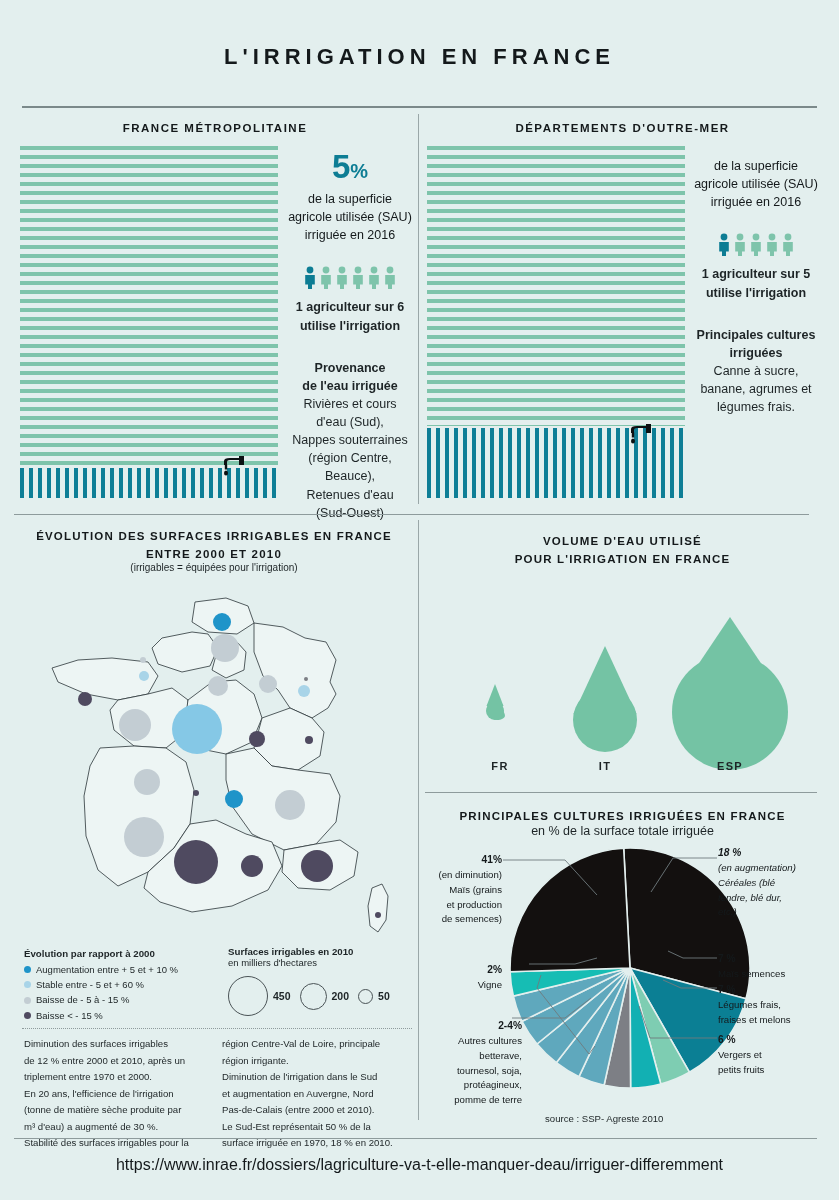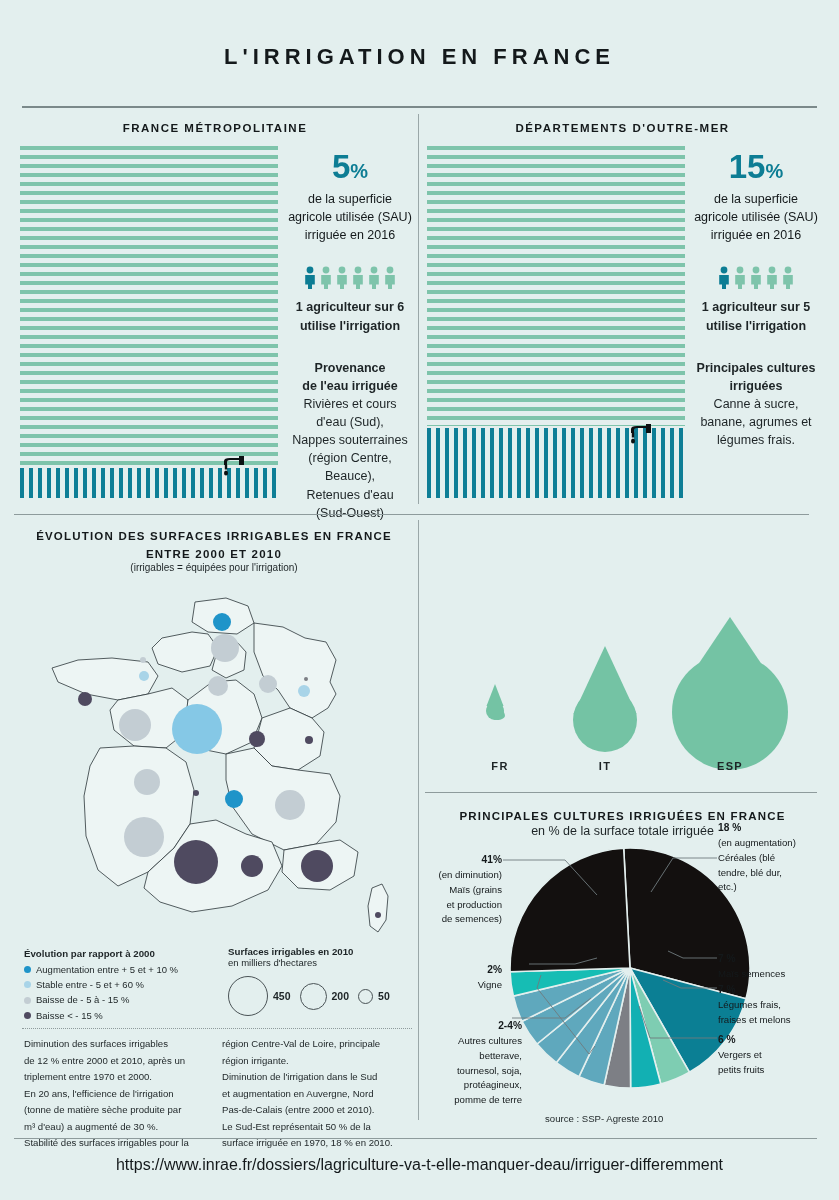--- a/index.html
+++ b/index.html
@@ -161,21 +161,20 @@
 
   <div class="stripes-h" style="left:427px; top:146px; width:258px; height:280px;"></div>
   <div class="stripes-v" style="left:427px; top:428px; width:258px; height:70px;"></div>
   <svg class="tap" style="left:629px; top:420px;" width="24" height="26" viewBox="0 0 24 26">
     <path d="M2 9 L2 13 L5 13 L5 10 Q5 8 8 8 L17 8 L17 13 L22 13 L22 4 L17 4 L17 6 L8 6 Q2 6 2 9 Z" fill="#0c1113"></path>
     <rect x="2.8" y="12.5" width="2.4" height="5" fill="#0c1113"></rect>
     <ellipse cx="4" cy="21" rx="2" ry="2.6" fill="#0c1113"></ellipse>
   </svg>
 
   <div class="statcol" style="left:686px; top:150px; width:140px;">
-    <div class="bignum"><span>15</span><span class="pct">%</span></div>
     <div class="subtxt ml">de la superficie<br>agricole utilisée (SAU)<br>irriguée en 2016</div>
     <div class="people">
       <svg width="14" height="24" viewBox="0 0 14 24">
           <circle cx="7" cy="4" r="3.4" fill="#0d7d94"></circle>
           <path d="M2.2 9h9.6v9.5h-2.8V23H5V18.5H2.2z" fill="#0d7d94"></path>
         </svg>
       <svg width="14" height="24" viewBox="0 0 14 24">
           <circle cx="7" cy="4" r="3.4" fill="#7ec4ab"></circle>
           <path d="M2.2 9h9.6v9.5h-2.8V23H5V18.5H2.2z" fill="#7ec4ab"></path>
         </svg>
@@ -289,20 +288,21 @@
       <span class="sizelbl">50</span>
     </div>
   </div>
 
   <div class="dotted" style="left:22px; top:1028px; width:390px;"></div>
   <div class="bodytxt" style="left:24px; top:1036px; width:190px;">Diminution des surfaces irrigables<br>de 12 % entre 2000 et 2010, après un<br>triplement entre 1970 et 2000.<br>En 20 ans, l'efficience de l'irrigation<br>(tonne de matière sèche produite par<br>m³ d'eau) a augmenté de 30 %.<br>Stabilité des surfaces irrigables pour la</div>
   <div class="bodytxt" style="left:222px; top:1036px; width:192px;">région Centre-Val de Loire, principale<br>région irrigante.<br>Diminution de l'irrigation dans le Sud<br>et augmentation en Auvergne, Nord<br>Pas-de-Calais (entre 2000 et 2010).<br>Le Sud-Est représentait 50 % de la<br>surface irriguée en 1970, 18 % en 2010.</div>
 
   <div class="vdiv" style="left:418px; top:520px; height:600px;"></div>
 
+  <div class="panel-head" style="left:425px; top:533px; width:395px;">VOLUME D'EAU UTILISÉ<br>POUR L'IRRIGATION EN FRANCE</div>
 
   <svg style="position:absolute; left:425px; top:580px;" width="400" height="200" viewBox="0 0 400 200">
     <path d="M78 128 C78 122 70 116 70 108 C70 116 62 122 62 128 C62 136.8 69.2 143 78 138.5 C82.5 136 78 132.5 78 128 Z" fill="#74c3a4"></path>
     <circle cx="70" cy="131" r="9" fill="#74c3a4"></circle>
     <path d="M70 104 L61.5 126 L78.5 126 Z" fill="#74c3a4"></path>
 
     <circle cx="180" cy="140" r="32" fill="#74c3a4"></circle>
     <path d="M180 66 L148.5 134 L211.5 134 Z" fill="#74c3a4"></path>
 
     <circle cx="305" cy="132" r="58" fill="#74c3a4"></circle>
@@ -355,21 +355,21 @@
       <path d="M116 135 L112 148 L164 214 L170 206"></path>
     </g>
   </svg>
 
   <div class="pielbl r" style="left:424px; top:852px; width:78px;">
     <b>41%</b>
     <div>(en diminution)</div>
     <div>Maïs (grains<br>et production<br>de semences)</div>
   </div>
 
-  <div class="pielbl l" style="left:718px; top:820px; width:110px;">
+  <div class="pielbl l" style="left:718px; top:845px; width:110px;font-style:italic;">
     <b>18 %</b>
     <div>(en augmentation)</div>
     <div>Céréales (blé<br>tendre, blé dur,<br>etc.)</div>
   </div>
 
   <div class="pielbl l" style="left:718px; top:951px; width:110px;">
     <b>7 %</b>
     <div>Maïs semences</div>
   </div>
 

